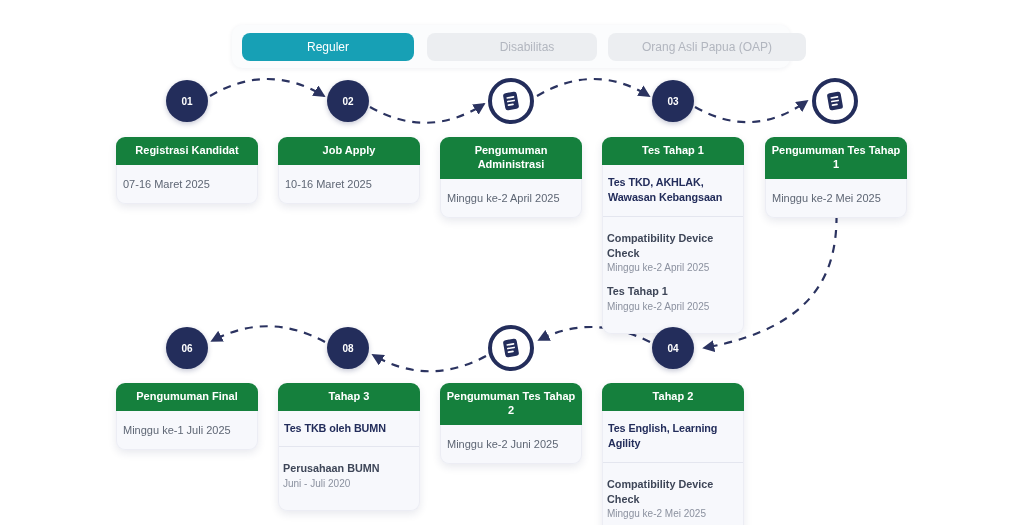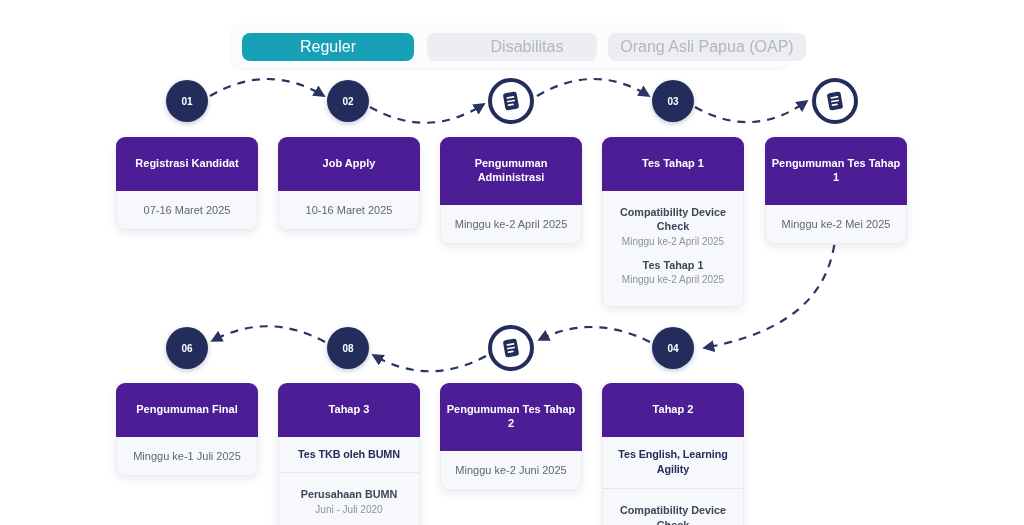--- a/index.html
+++ b/index.html
@@ -9,21 +9,21 @@
   }
   
   .tabbar{
     position:absolute;left:232px;top:25px;width:558px;height:43px;
     background:#fbfcfd;border-radius:10px;
     box-shadow:0 1px 5px rgba(30,40,90,.07);
     display:flex;align-items:center;
   }
   .tab{
     border:none;height:28px;border-radius:8px;font-family:inherit;
-    font-size:16px;cursor:pointer;
+    font-size:12px;cursor:pointer;
     background:#eceef1;color:#b2b6bf;
   }
   .tab.active{background:#17a0b5;color:#ffffff;}
   .tab.t1{position:absolute;left:10px;width:172px;}
   .tab.t2{position:absolute;left:195px;width:170px;padding-left:36px;}
   .tab.t3{position:absolute;left:376px;width:198px;}
   
   .connectors{position:absolute;left:0;top:0;width:1024px;height:525px;pointer-events:none;}
   
   .node{
@@ -38,26 +38,26 @@
     display:flex;align-items:center;justify-content:center;z-index:3;
   }
   .docicon{width:22px;height:22px;display:block;transform:rotate(-10deg);}
   
   .card{
     position:absolute;width:142px;border-radius:9px;z-index:2;
     box-shadow:0 3px 9px rgba(30,40,90,.10);
     background:#f7f8fc;
   }
   .card-header{
-    background:#4c1d95;color:#ffffff;font-size:11px;font-weight:bold;
-    text-align:center;padding:20px 3px;border-radius:9px 9px 0 0;line-height:1.25;
+    background:#15803d;color:#ffffff;font-size:11px;font-weight:bold;
+    text-align:center;padding:7px 3px;border-radius:9px 9px 0 0;line-height:1.25;
   }
   .card-body{
     background:#f7f8fc;border:1px solid #ecedf4;border-top:none;
-    border-radius:0 0 9px 9px;text-align:center;
+    border-radius:0 0 9px 9px;text-align:left;
   }
   .date{font-size:11px;color:#5e6674;padding:12px 6px;line-height:1.3;}
   .highlight{
     font-size:10.8px;font-weight:bold;color:#232d5b;padding:10px 5px;
     line-height:1.45;letter-spacing:-0.1px;border-bottom:1px solid #e4e6ef;
   }
   .sections{padding:8px 4px 10px;}
   .section{margin:6px 0 9px;}
   .section-label{font-size:10.8px;font-weight:bold;color:#3e4658;line-height:1.35;}
   .section-date{font-size:10px;color:#8b919f;line-height:1.4;margin-top:1px;}
@@ -152,20 +152,21 @@
   <div class="card" style="left:440px;top:137px">
     <div class="card-header">Pengumuman Administrasi</div>
     <div class="card-body">
       <div class="date">Minggu ke-2 April 2025</div>
     </div>
   </div>
 
   <div class="card" style="left:602px;top:137px">
     <div class="card-header">Tes Tahap 1</div>
     <div class="card-body">
+      <div class="highlight">Tes TKD, AKHLAK, Wawasan Kebangsaan</div>
       <div class="sections">
         <div class="section">
           <div class="section-label">Compatibility Device Check</div>
           <div class="section-date">Minggu ke-2 April 2025</div>
         </div>
         <div class="section">
           <div class="section-label">Tes Tahap 1</div>
           <div class="section-date">Minggu ke-2 April 2025</div>
         </div>
       </div>

